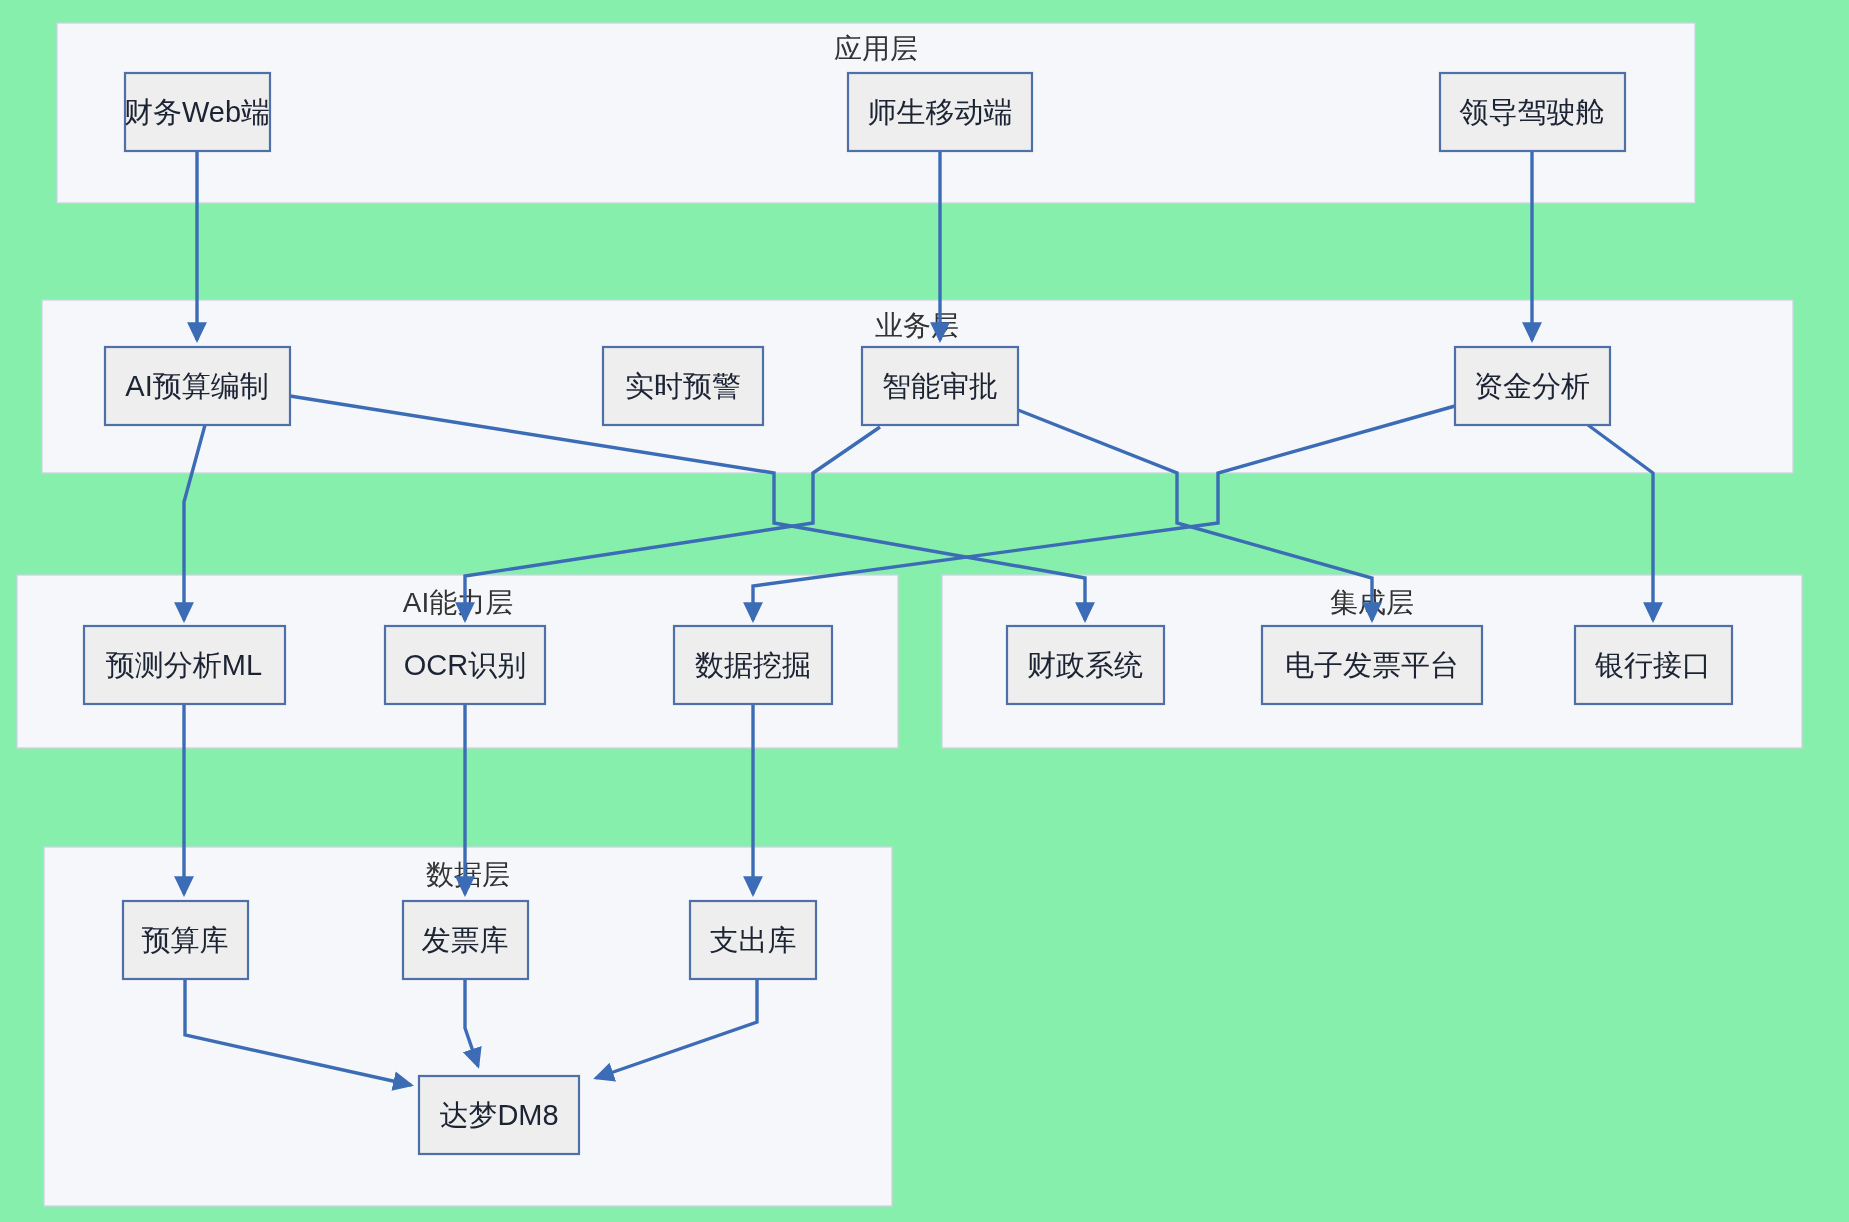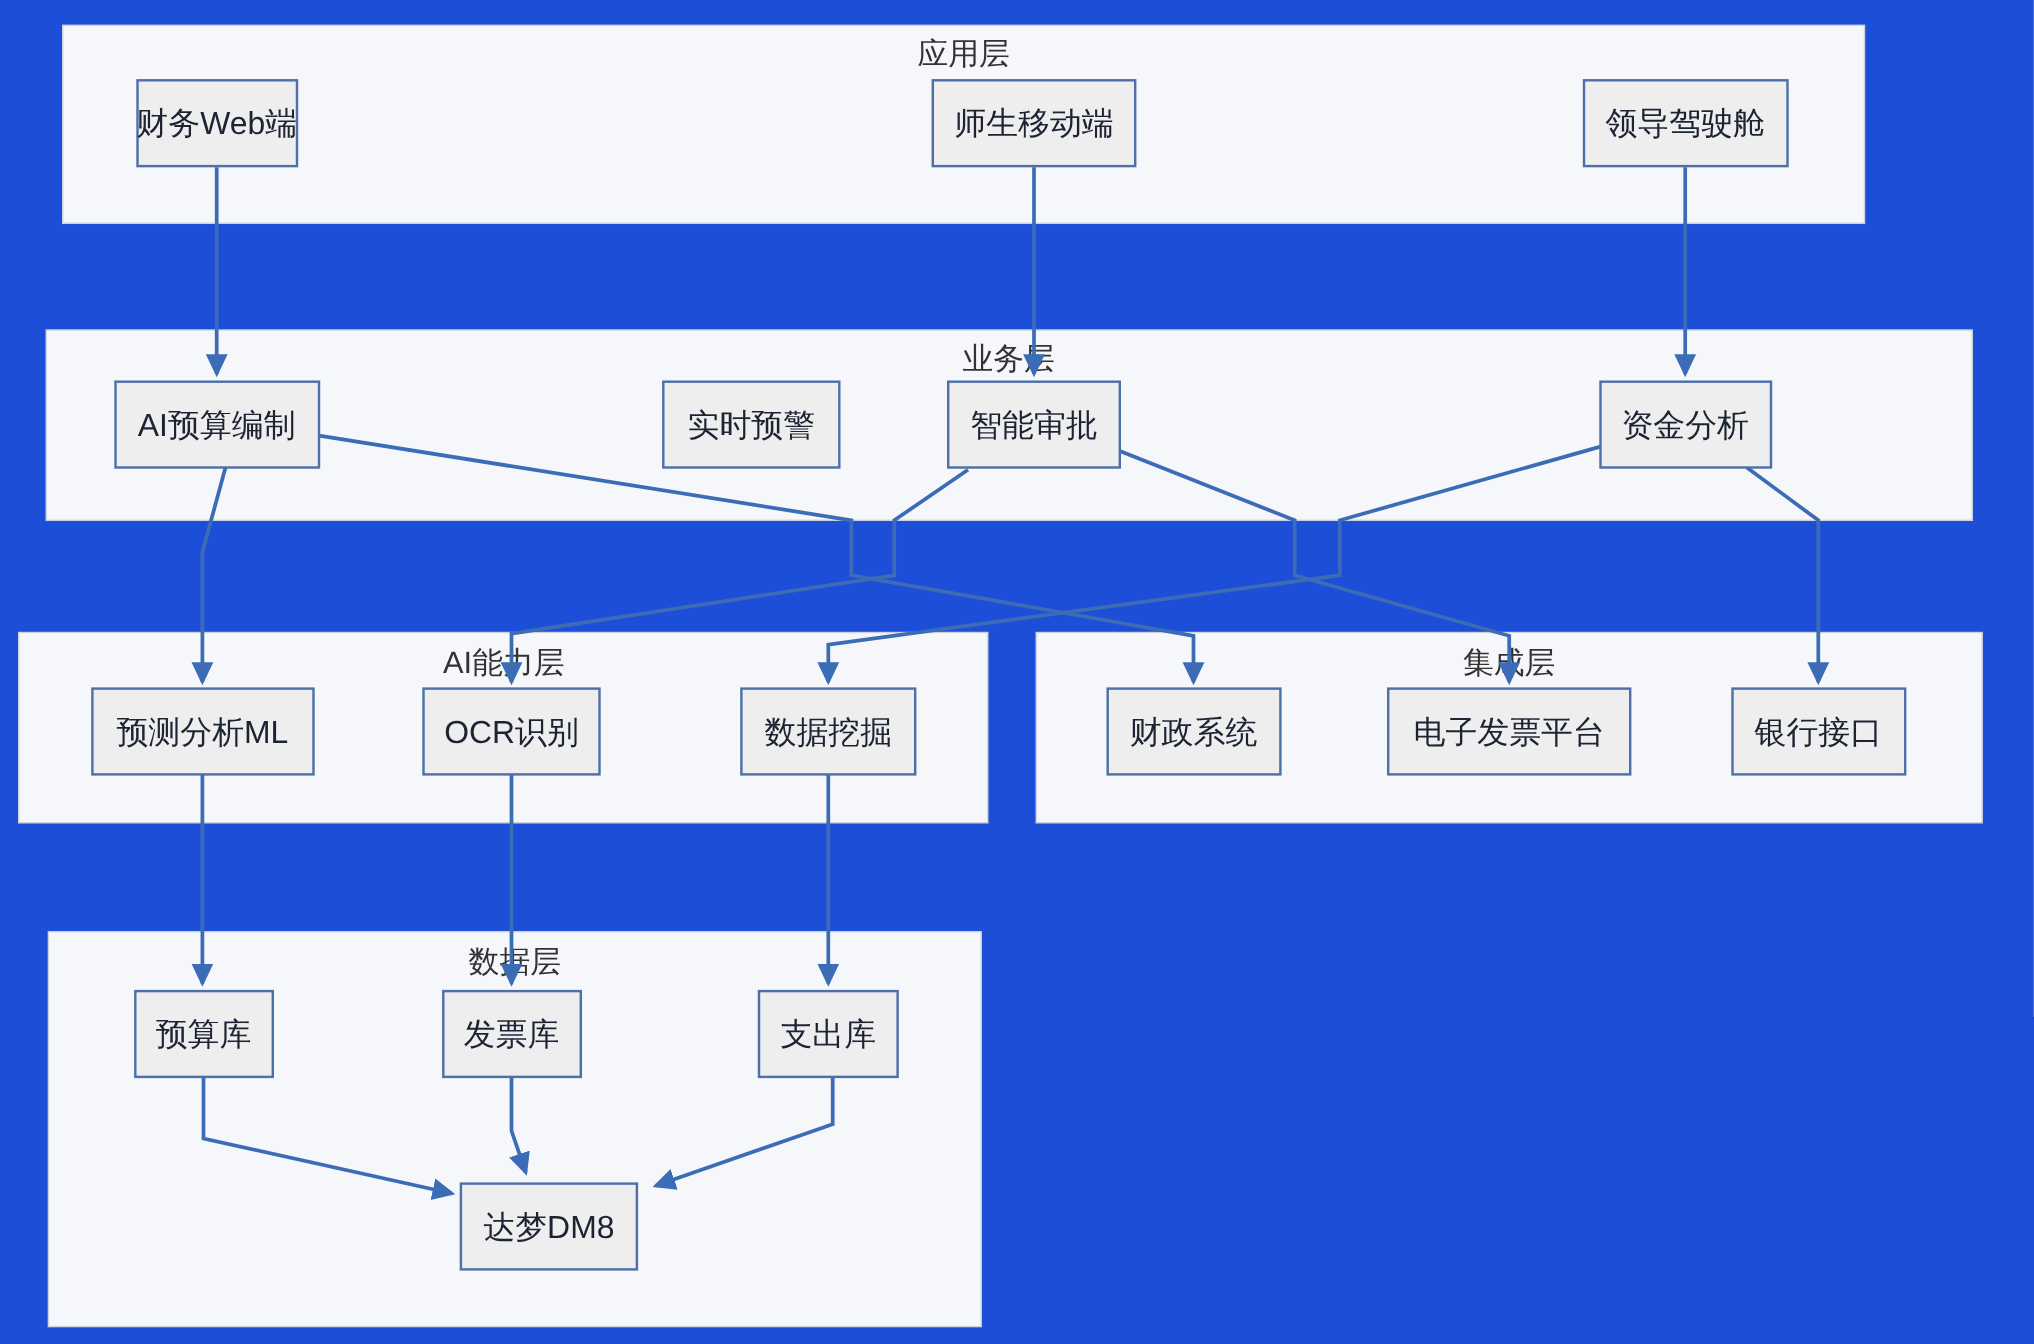--- a/index.html
+++ b/index.html
@@ -5,21 +5,21 @@
   html, body {
     margin: 0;
     padding: 0;
     background: #ffffff;
     font-family: "Liberation Sans", sans-serif;
   }
   .canvas {
     position: relative;
     width: 1849px;
     height: 1222px;
-    background: #1d4ed8;
+    background: #86efac;
     overflow: hidden;
   }
   svg { display: block; }
 
   .layer-rect {
     fill: #f5f7fa;
     stroke: #ccd3e0;
     stroke-width: 1.3;
   }
   .layer-label {

